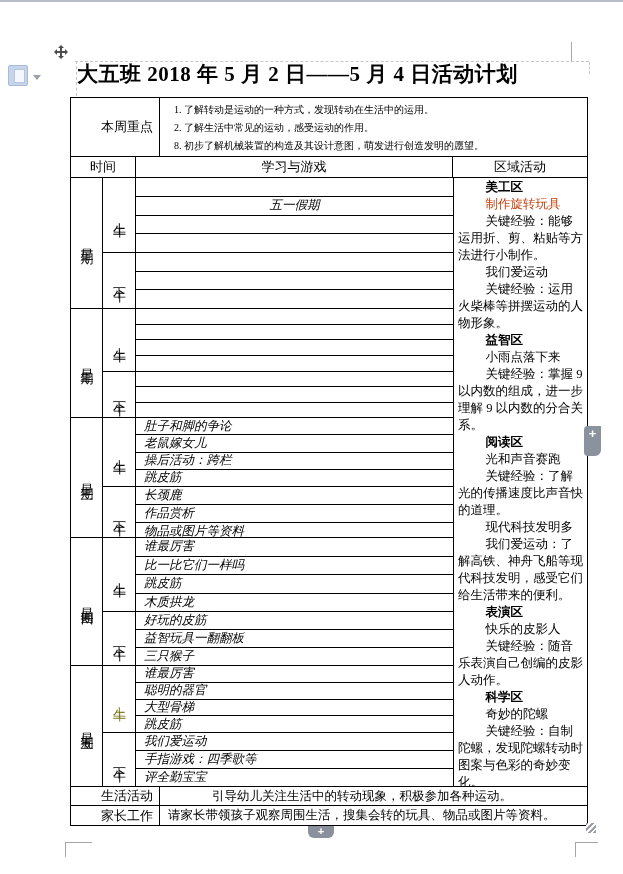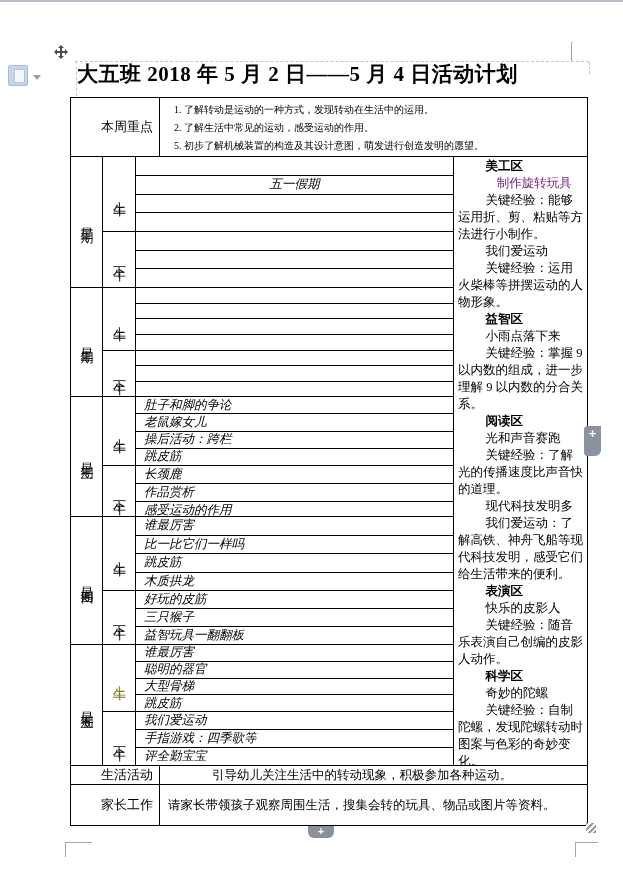--- a/index.html
+++ b/index.html
@@ -122,24 +122,29 @@
 
 <div class="doc-title">大五班 2018 年 5 月 2 日——5 月 4 日活动计划</div>
 
 <div class="plan-table">
 
   <div class="trow focus-row">
     <div class="cell label-cell">本周重点</div>
     <div class="cell focus-content">
       <p>1. 了解转动是运动的一种方式，发现转动在生活中的运用。</p>
       <p>2. 了解生活中常见的运动，感受运动的作用。</p>
-      <p>5. 初步了解机械装置的构造及其设计意图，萌发进行创造发明的愿望。</p>
+      <p>8. 初步了解机械装置的构造及其设计意图，萌发进行创造发明的愿望。</p>
     </div>
   </div>
 
+  <div class="trow header-row">
+    <div class="hc time">时间</div>
+    <div class="hc learn">学习与游戏</div>
+    <div class="hc region">区域活动</div>
+  </div>
 
   <div class="trow body-row">
     <div class="days-col">
 
       <div class="day" style="height:132px">
         <div class="vcell dayname">
             <span class="vtext">星期一</span>
           </div>
         <div class="daybody">
           <div class="group" style="height:75px">
@@ -211,21 +216,21 @@
               <div class="arow">跳皮筋</div>
             </div>
           </div>
           <div class="group last">
             <div class="vcell ampm">
                 <span class="vtext">下午</span>
               </div>
             <div class="rows">
               <div class="arow">长颈鹿</div>
               <div class="arow">作品赏析</div>
-              <div class="arow">感受运动的作用</div>
+              <div class="arow">物品或图片等资料</div>
             </div>
           </div>
         </div>
       </div>
 
       <div class="day" style="height:129px">
         <div class="vcell dayname">
             <span class="vtext">星期四</span>
           </div>
         <div class="daybody">
@@ -239,22 +244,22 @@
               <div class="arow">跳皮筋</div>
               <div class="arow">木质拱龙</div>
             </div>
           </div>
           <div class="group last">
             <div class="vcell ampm">
                 <span class="vtext">下午</span>
               </div>
             <div class="rows">
               <div class="arow">好玩的皮筋</div>
+              <div class="arow">益智玩具一翻翻板</div>
               <div class="arow">三只猴子</div>
-              <div class="arow">益智玩具一翻翻板</div>
             </div>
           </div>
         </div>
       </div>
 
       <div class="day">
         <div class="vcell dayname">
             <span class="vtext">星期五</span>
           </div>
         <div class="daybody">
@@ -279,21 +284,21 @@
               <div class="arow">评全勤宝宝</div>
             </div>
           </div>
         </div>
       </div>
 
     </div>
 
     <div class="region-cell">
       <p class="rg-t">美工区</p>
-      <p style="color: #701a75; text-align: center;">制作旋转玩具</p>
+      <p style="color: #c2410c;">制作旋转玩具</p>
       <p>关键经验：能够运用折、剪、粘贴等方法进行小制作。</p>
       <p>我们爱运动</p>
       <p>关键经验：运用火柴棒等拼摆运动的人物形象。</p>
 
       <p class="rg-t">益智区</p>
       <p>小雨点落下来</p>
       <p>关键经验：掌握 9 以内数的组成，进一步理解 9 以内数的分合关系。</p>
 
       <p class="rg-t">阅读区</p>
       <p>光和声音赛跑</p>

